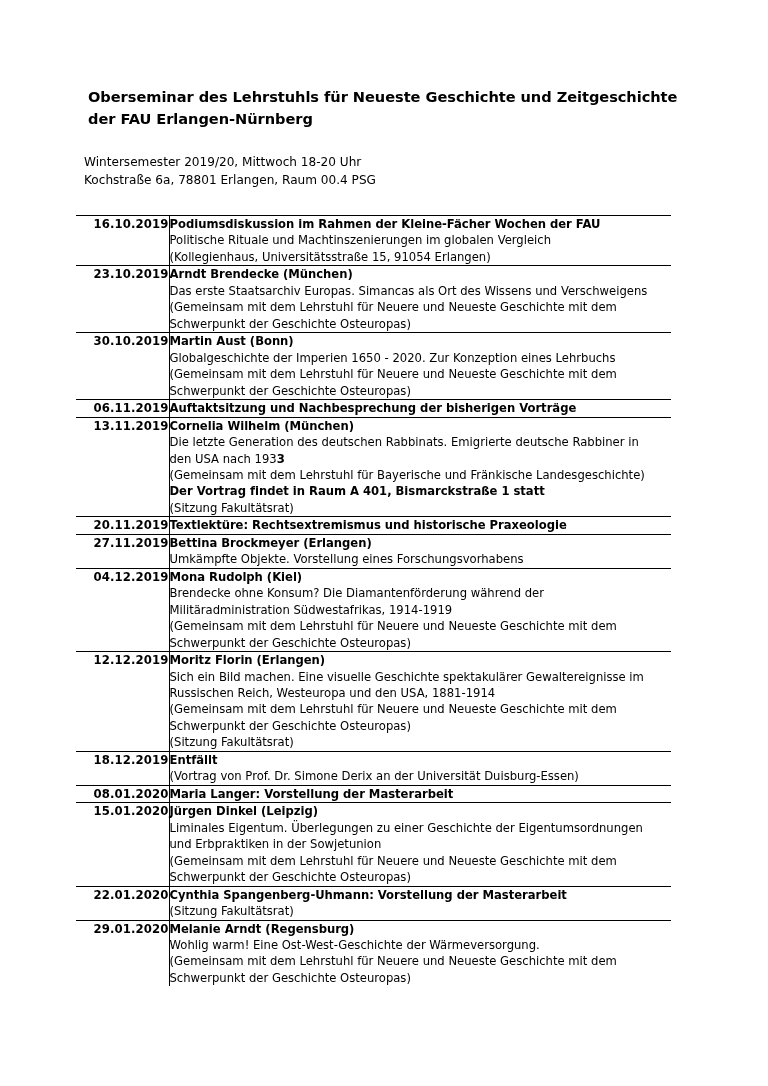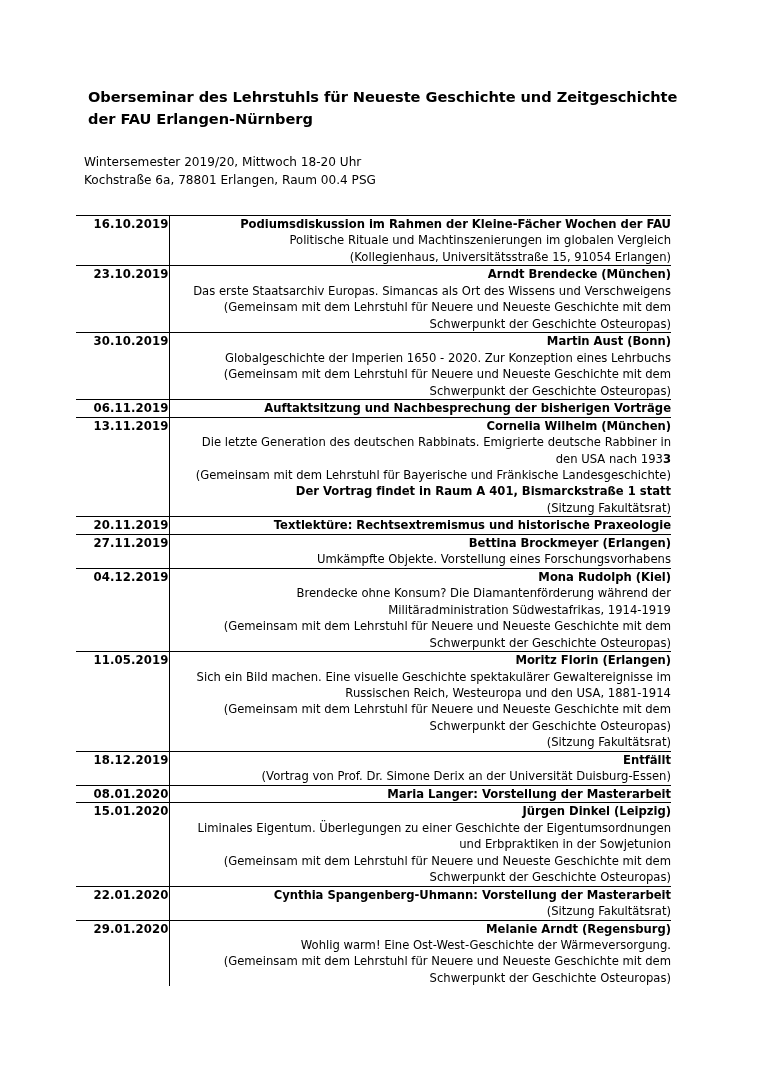--- a/index.html
+++ b/index.html
@@ -86,21 +86,20 @@
     font-size: 11.7px;
     white-space: nowrap;
     padding: 2px 9px 3px 0;
     line-height: 1.42;
     letter-spacing: 0.1px;
   }
   .cell-body {
     border-left: 1.2px solid #000000;
     padding: 2px 4px 3px 8px;
     line-height: 1.42;
-    text-align: right;
   }
 
   .ln {
     display: block;
     white-space: nowrap;
   }
   .ln.b {
     font-weight: bold;
     letter-spacing: -0.02px;
   }
@@ -192,21 +191,21 @@
           <td class="cell-date">04.12.2019</td>
           <td class="cell-body">
             <span class="ln b">Mona Rudolph (Kiel)</span>
             <span class="ln n">Brendecke ohne Konsum? Die Diamantenförderung während der</span>
             <span class="ln n">Militäradministration Südwestafrikas, 1914-1919</span>
             <span class="ln n">(Gemeinsam mit dem Lehrstuhl für Neuere und Neueste Geschichte mit dem</span>
             <span class="ln n">Schwerpunkt der Geschichte Osteuropas)</span>
           </td>
         </tr>
         <tr>
-          <td class="cell-date">11.05.2019</td>
+          <td class="cell-date">12.12.2019</td>
           <td class="cell-body">
             <span class="ln b">Moritz Florin (Erlangen)</span>
             <span class="ln n">Sich ein Bild machen. Eine visuelle Geschichte spektakulärer Gewaltereignisse im</span>
             <span class="ln n">Russischen Reich, Westeuropa und den USA, 1881-1914</span>
             <span class="ln n">(Gemeinsam mit dem Lehrstuhl für Neuere und Neueste Geschichte mit dem</span>
             <span class="ln n">Schwerpunkt der Geschichte Osteuropas)</span>
             <span class="ln n">(Sitzung Fakultätsrat)</span>
           </td>
         </tr>
         <tr>

